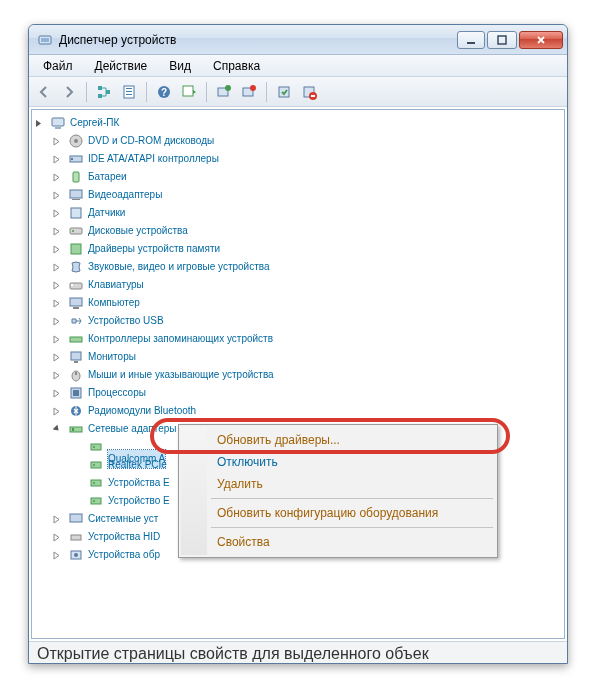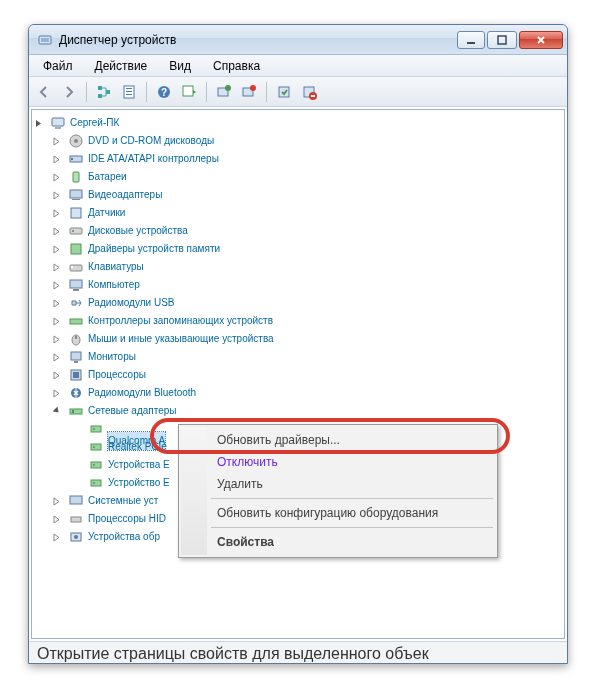--- a/index.html
+++ b/index.html
@@ -61,23 +61,23 @@
 .dev-icon svg{ width:16px; height:16px; }
 .selected { background:#cde4f7; outline:1px dotted #3a79b7;margin-top:23px; }
 
 
 .ctx {
   position:absolute; left:178px; top:424px; width:320px;
   background:#f2f2f2; border:1px solid #9a9a9a; box-shadow:2px 2px 4px rgba(0,0,0,.3);
   padding: 4px 2px; z-index: 20;
 }
 .ctx-strip{ position:absolute; left:2px; top:2px; bottom:2px; width:26px; background:linear-gradient(#f5f5f5,#e6e6e6);}
-.ctx-item { position:relative; padding: 4px 10px 4px 36px; font-size:12px; color:#404040; }
-.ctx-item.disabled { color:#6d28d9; }
-.ctx-item.bold { font-weight:bold; }
+.ctx-item { position:relative; padding: 4px 10px 4px 36px; font-size:12px; color:#a16207; }
+.ctx-item.disabled { color:#0369a1; }
+.ctx-item.bold { font-weight:normal; }
 .ctx-sep { height:1px; background:#c5c5c5; margin:3px 2px 3px 30px; }
 .ctx-highlight{
   position:absolute; left:150px; top:418px; width:360px; height:36px;
   border:4px solid #d83a2f; border-radius:18px; z-index:25; pointer-events:none;
 }
 
 
 .status { height:22px; border-top:1px solid #c9d4e2; background:#f3f4f6; font-size:16px; padding:3px 8px; color:#333; } .ic-teal{fill:#3fa3a3;}
 </style>
 </head>
@@ -312,20 +312,34 @@
           </div>
           <div class="row">
             <span class="indent"></span>
             <span class="toggle">
               <svg viewBox="0 0 9 9">
                 <path d="M1 1 L6 4.5 L1 8 Z" fill="none" stroke="#888"></path>
               </svg>
             </span>
             <span class="dev-icon">
               <svg viewBox="0 0 16 16">
+                <path d="M4 4 Q8 2 12 4 Q10 8 12 12 Q8 14 4 12 Q6 8 4 4" fill="#c8d8ec" stroke="#5a7ba0"></path>
+              </svg>
+            </span>
+            <span>Звуковые, видео и игровые устройства</span>
+          </div>
+          <div class="row">
+            <span class="indent"></span>
+            <span class="toggle">
+              <svg viewBox="0 0 9 9">
+                <path d="M1 1 L6 4.5 L1 8 Z" fill="none" stroke="#888"></path>
+              </svg>
+            </span>
+            <span class="dev-icon">
+              <svg viewBox="0 0 16 16">
                 <rect x="2" y="6" width="12" height="6" rx="1" fill="#d6d6d6" stroke="#888"></rect>
                 <rect x="3" y="7" width="2" height="2" fill="#fff"></rect>
               </svg>
             </span>
             <span>Клавиатуры</span>
           </div>
           <div class="row">
             <span class="indent"></span>
             <span class="toggle">
               <svg viewBox="0 0 9 9">
@@ -346,65 +360,65 @@
               <svg viewBox="0 0 9 9">
                 <path d="M1 1 L6 4.5 L1 8 Z" fill="none" stroke="#888"></path>
               </svg>
             </span>
             <span class="dev-icon">
               <svg viewBox="0 0 16 16">
                 <path d="M4 6 L4 10 L8 10 L8 6 Z M8 8 L13 8" fill="#c8d8ec" stroke="#5a7ba0"></path>
                 <path d="M11 5 L13 8 L11 11" fill="none" stroke="#5a7ba0"></path>
               </svg>
             </span>
-            <span>Радиомодули USB</span>
+            <span>Устройство USB</span>
           </div>
           <div class="row">
             <span class="indent"></span>
             <span class="toggle">
               <svg viewBox="0 0 9 9">
                 <path d="M1 1 L6 4.5 L1 8 Z" fill="none" stroke="#888"></path>
               </svg>
             </span>
             <span class="dev-icon">
               <svg viewBox="0 0 16 16">
                 <rect x="2" y="6" width="12" height="5" fill="#9ed29e" stroke="#4a9a52"></rect>
               </svg>
             </span>
             <span>Контроллеры запоминающих устройств</span>
+          </div>
+          <div class="row">
+            <span class="indent"></span>
+            <span class="toggle">
+              <svg viewBox="0 0 9 9">
+                <path d="M1 1 L6 4.5 L1 8 Z" fill="none" stroke="#888"></path>
+              </svg>
+            </span>
+            <span class="dev-icon">
+              <svg viewBox="0 0 16 16">
+                <rect x="3" y="3" width="10" height="8" fill="#c8d8ec" stroke="#5a7ba0"></rect>
+                <rect x="6" y="12" width="4" height="2" fill="#888"></rect>
+              </svg>
+            </span>
+            <span>Мониторы</span>
           </div>
           <div class="row">
             <span class="indent"></span>
             <span class="toggle">
               <svg viewBox="0 0 9 9">
                 <path d="M1 1 L6 4.5 L1 8 Z" fill="none" stroke="#888"></path>
               </svg>
             </span>
             <span class="dev-icon">
               <svg viewBox="0 0 16 16">
                 <ellipse cx="8" cy="9" rx="4" ry="5" fill="#d6d6d6" stroke="#888"></ellipse>
                 <rect x="7" y="5" width="2" height="3" fill="#888"></rect>
               </svg>
             </span>
             <span>Мыши и иные указывающие устройства</span>
-          </div>
-          <div class="row">
-            <span class="indent"></span>
-            <span class="toggle">
-              <svg viewBox="0 0 9 9">
-                <path d="M1 1 L6 4.5 L1 8 Z" fill="none" stroke="#888"></path>
-              </svg>
-            </span>
-            <span class="dev-icon">
-              <svg viewBox="0 0 16 16">
-                <rect x="3" y="3" width="10" height="8" fill="#c8d8ec" stroke="#5a7ba0"></rect>
-                <rect x="6" y="12" width="4" height="2" fill="#888"></rect>
-              </svg>
-            </span>
-            <span>Мониторы</span>
           </div>
           <div class="row">
             <span class="indent"></span>
             <span class="toggle">
               <svg viewBox="0 0 9 9">
                 <path d="M1 1 L6 4.5 L1 8 Z" fill="none" stroke="#888"></path>
               </svg>
             </span>
             <span class="dev-icon">
               <svg viewBox="0 0 16 16">
@@ -512,21 +526,21 @@
             <span class="toggle">
               <svg viewBox="0 0 9 9">
                 <path d="M1 1 L6 4.5 L1 8 Z" fill="none" stroke="#888"></path>
               </svg>
             </span>
             <span class="dev-icon">
               <svg viewBox="0 0 16 16">
                 <rect x="3" y="6" width="10" height="5" fill="#d6d6d6" stroke="#888"></rect>
               </svg>
             </span>
-            <span>Процессоры HID</span>
+            <span>Устройства HID</span>
           </div>
           <div class="row">
             <span class="indent"></span>
             <span class="toggle">
               <svg viewBox="0 0 9 9">
                 <path d="M1 1 L6 4.5 L1 8 Z" fill="none" stroke="#888"></path>
               </svg>
             </span>
             <span class="dev-icon">
               <svg viewBox="0 0 16 16">

